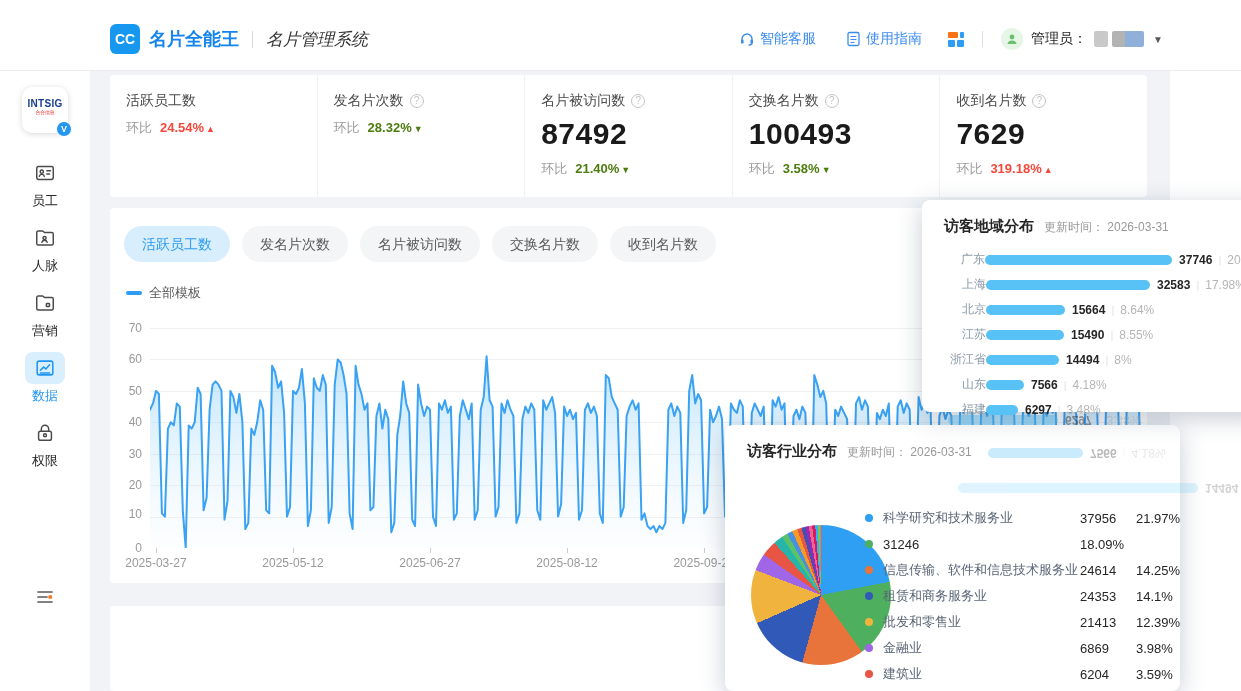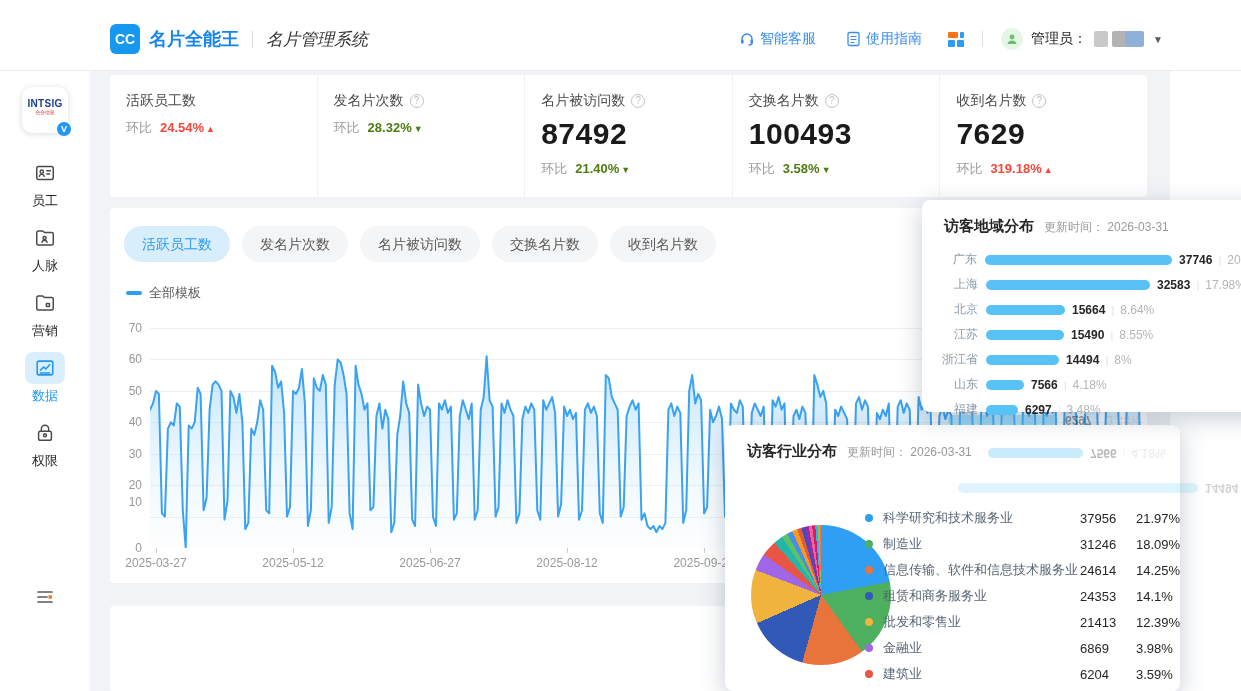--- a/index.html
+++ b/index.html
@@ -70,21 +70,21 @@
 .bottom-card { left:110px; top:606px; width:1037px; height:85px; }
 
 
 .panel { position:absolute; background:#fff; border-radius:8px; box-shadow:0 6px 24px rgba(31,56,88,.25); }
 .panel-title-row { padding:17px 20px 0 22px; display:flex; align-items:baseline; gap:10px; }
 .panel-title { font-size:15px; font-weight:bold; color:#262626; }
 .panel-updated { font-size:12px; color:#999; }
 .region-panel { left:922px; top:200px; width:346px; height:212px; z-index:25; }
 .bars { margin-top:11px; }
 .bar-row { display:flex; align-items:center; height:25px; }
-.bar-label { width:64px; text-align:right; padding-right:8px; font-size:12px; color:#8c9aa8; }
+.bar-label { width:64px; text-align:right; padding-right:0; font-size:12px; color:#8c9aa8; }
 .bar-fill { height:10px; border-radius:5px; background:#58c1f5; }
 .bar-val { margin-left:7px; font-size:12px; font-weight:bold; color:#262626; }
 .bar-sep { margin:0 6px; color:#e3e3e3; font-size:11px; }
 .bar-pct { font-size:12px; color:#b5b5b5; }
 
 .ghost { position:absolute; left:0; top:0; z-index:24; pointer-events:none; filter:blur(.4px); }
 .ghost-row { position:absolute; display:flex; align-items:center; transform:scaleY(-1); }
 
 .industry-panel { left:725px; top:425px; width:455px; height:266px; z-index:20; }
 .pie { position:absolute; left:26px; top:100px; width:140px; height:140px; border-radius:50%; }
@@ -263,21 +263,21 @@
       <div class="tab">名片被访问数</div>
       <div class="tab">交换名片数</div>
       <div class="tab">收到名片数</div>
     </div>
     <div class="legend">
       <i class="dash"></i>
       <span>全部模板</span>
     </div>
     <div id="yLabels">
         <div class="ylabel" style="left: 4px; top: 333px;">0</div>
-        <div class="ylabel" style="left: 4px; top: 287px;">10</div>
+        <div class="ylabel" style="left: 4px; top: 299px;">10</div>
         <div class="ylabel" style="left: 4px; top: 270.143px;">20</div>
         <div class="ylabel" style="left: 4px; top: 238.714px;">30</div>
         <div class="ylabel" style="left: 4px; top: 207.286px;">40</div>
         <div class="ylabel" style="left: 4px; top: 175.857px;">50</div>
         <div class="ylabel" style="left: 4px; top: 144.429px;">60</div>
         <div class="ylabel" style="left: 4px; top: 113px;">70</div>
       </div>
     <div class="plot-area" id="plotArea">
         <div class="gridline" style="top: 188.571px;"></div>
         <div class="gridline" style="top: 157.143px;"></div>
@@ -411,21 +411,20 @@
     <div class="irows" id="industryRows">
   <div class="irow">
     <span class="dot" style="background: rgb(46, 159, 242);"></span>
     <span class="iname">科学研究和技术服务业</span>
     <span class="icount">37956</span>
     <span class="ipct">21.97%</span>
   </div>
 
   <div class="irow">
     <span class="dot" style="background: rgb(78, 176, 94);"></span>
-    <span class="iname">制造业</span>
     <span class="icount">31246</span>
     <span class="ipct">18.09%</span>
   </div>
 
   <div class="irow">
     <span class="dot" style="background: rgb(232, 116, 60);"></span>
     <span class="iname">信息传输、软件和信息技术服务业</span>
     <span class="icount">24614</span>
     <span class="ipct">14.25%</span>
   </div>

